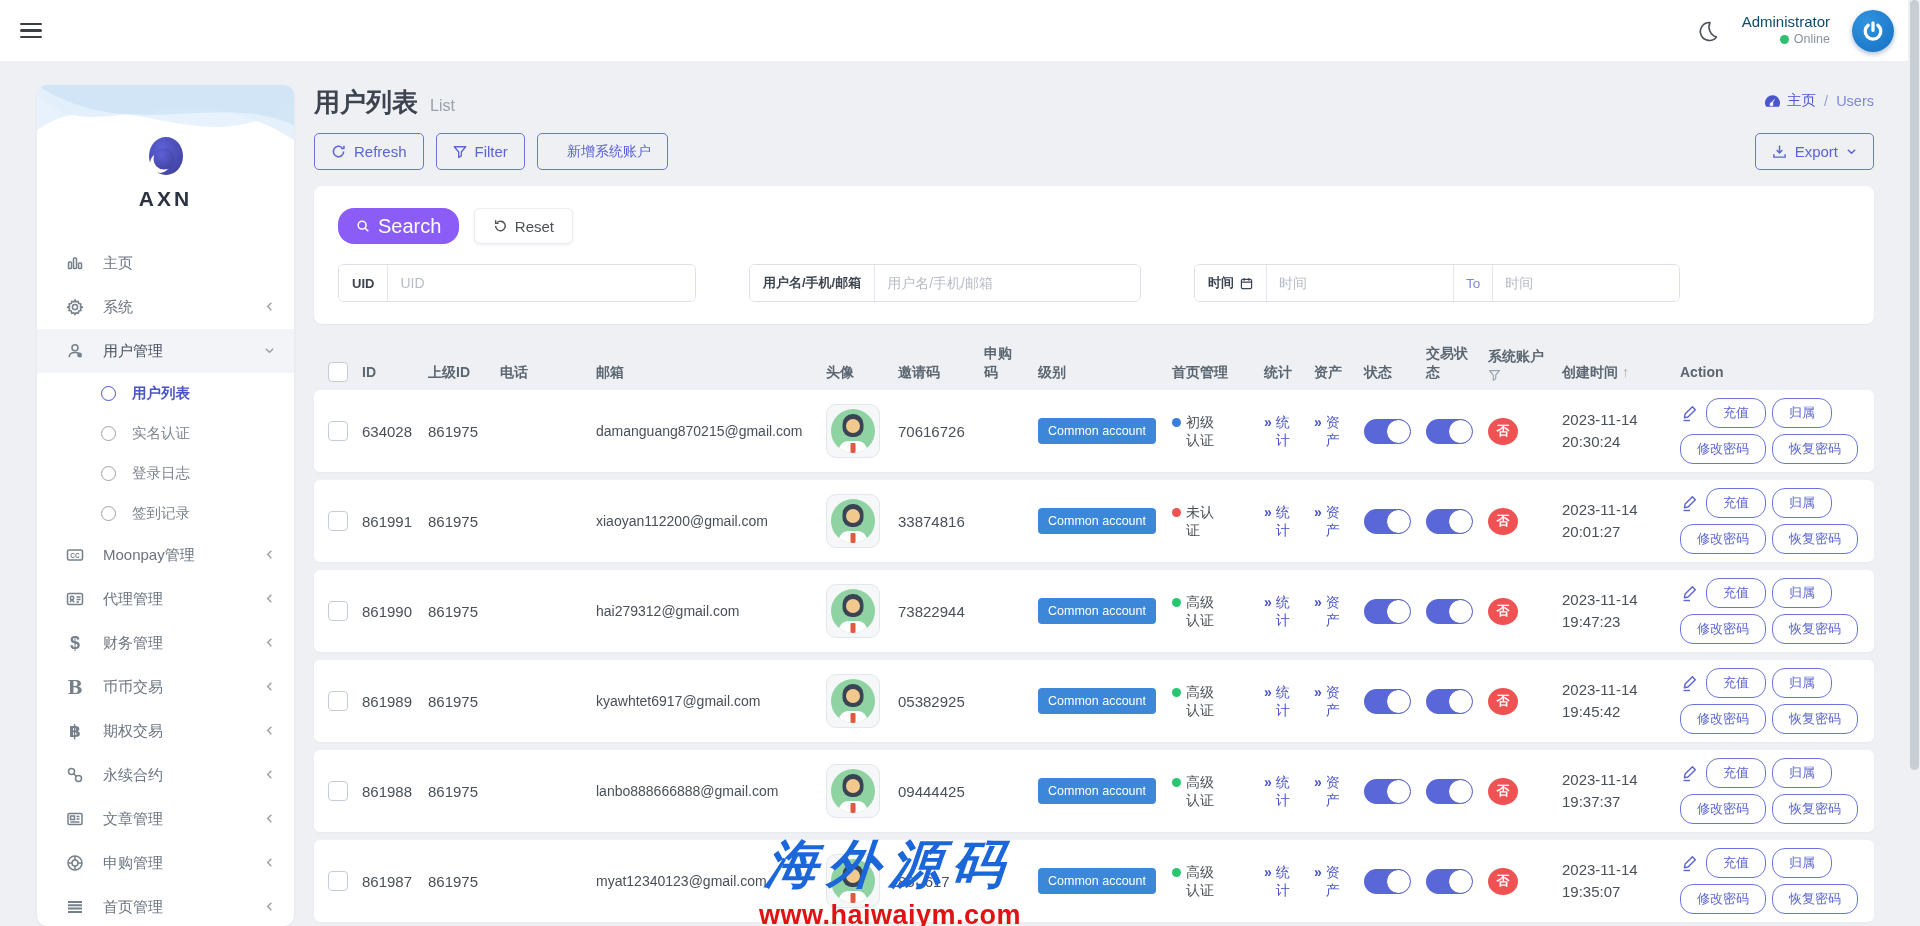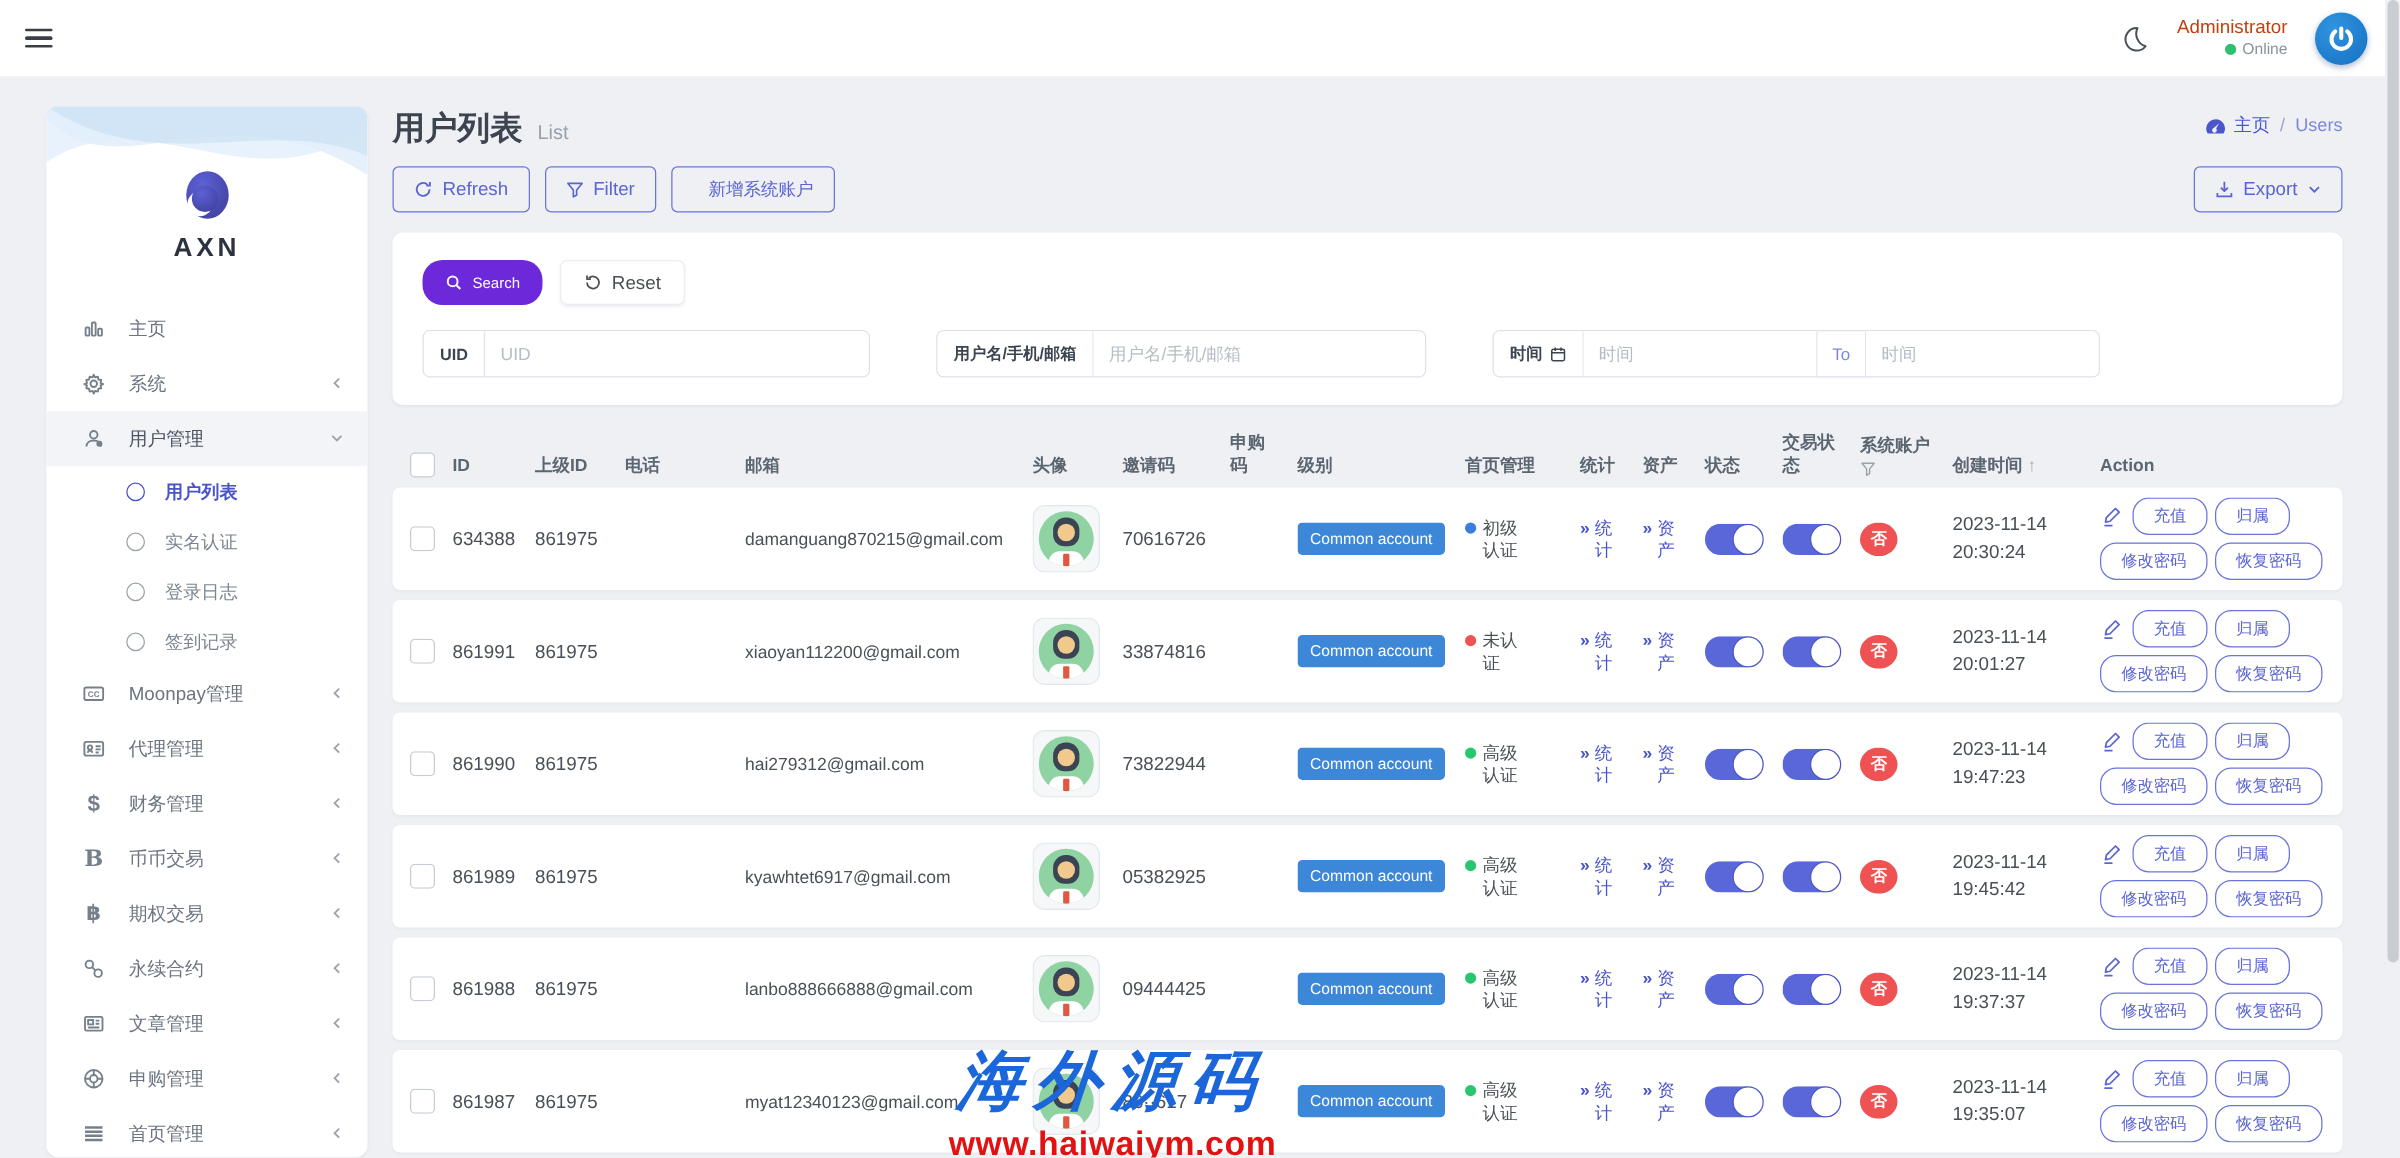--- a/index.html
+++ b/index.html
@@ -6,21 +6,21 @@
   html,body { width:1920px; height:926px; overflow:hidden; }
   body { font-family:"Liberation Sans","DejaVu Sans",sans-serif; background:#eef0f4; color:#495057; position:relative; }
 
   
   .topbar { height:61px; background:#fff; display:flex; align-items:center; justify-content:space-between; padding:0 26px 0 20px; }
   .hamburger { width:22px; cursor:pointer; }
   .hamburger span { display:block; height:2.5px; background:#3a3f45; margin:4px 0; border-radius:2px; }
   .top-right { display:flex; align-items:center; gap:22px; }
   .moon { width:24px; height:24px; }
   .userbox { text-align:right; line-height:1.25; }
-  .username { color:#c2410c; font-size:15px; }
+  .username { color:#0c4a6e; font-size:15px; }
   .userstatus { font-size:12.5px; color:#8a929b; display:flex; align-items:center; justify-content:flex-end; gap:5px; }
   .dot-online { width:9px; height:9px; border-radius:50%; background:#2fbf71; display:inline-block; }
   .avatar-power { width:42px; height:42px; border-radius:50%; background:radial-gradient(circle at 35% 30%, #2f94e0, #176fc2); display:flex; align-items:center; justify-content:center; box-shadow:0 2px 5px rgba(20,60,120,.35); }
 
   
   .page { display:flex; align-items:flex-start; }
   .sidebar { width:257px; margin:24px 0 0 37px; background:#fff; border-radius:10px; height:841px; overflow:hidden; box-shadow:0 1px 3px rgba(30,40,80,.06); flex:none; }
   .main { width:1560px; margin:0 0 0 20px; padding-top:24px; flex:none; }
 
   
@@ -50,21 +50,21 @@
   .crumb-cur { color:#7d88d8; }
 
   .toolbar { display:flex; align-items:center; margin-top:13px; }
   .btn-outline { display:inline-flex; align-items:center; gap:8px; border:1px solid #6a74dc; color:#5a64d2; background:transparent; border-radius:5px; height:37px; padding:0 16px; font-size:15px; cursor:pointer; margin-right:12px; font-family:inherit; }
   .btn-outline.cn { font-size:14px;padding-left:29px; }
   .toolbar .spacer { flex:1; }
   .btn-export { margin-right:0; background:transparent; }
 
   
   .search-card { background:#fff; border-radius:8px; margin-top:16px; padding:22px 24px; box-shadow:0 1px 2px rgba(30,40,80,.05); }
-  .btn-search { display:inline-flex; align-items:center; gap:8px; background:#6d28d9; color:#fff; border:none; border-radius:16px; height:36px; padding:0 18px; font-size:12px; cursor:pointer; font-family:inherit; }
+  .btn-search { display:inline-flex; align-items:center; gap:8px; background:#8b5cf6; color:#fff; border:none; border-radius:16px; height:36px; padding:0 18px; font-size:20px; cursor:pointer; font-family:inherit; }
   .btn-reset { display:inline-flex; align-items:center; gap:8px; background:#fff; color:#4a5056; border:1px solid #ececf2; border-radius:6px; height:36px; padding:0 18px; font-size:15px; cursor:pointer; margin-left:10px; box-shadow:0 1px 3px rgba(30,40,80,.08); font-family:inherit; }
   .filters { display:flex; gap:53px; margin-top:20px; }
   .igroup { display:flex; align-items:stretch; border:1px solid #dde0e8; border-radius:6px; background:#fff; height:38px; overflow:hidden; }
   .igroup .ilabel { display:flex; align-items:center; gap:6px; padding:0 13px; font-size:13px; font-weight:bold; color:#3c4450; border-right:1px solid #e3e6ec; white-space:nowrap; background:#fff; }
   .igroup input { border:none; outline:none; flex:1; padding:0 12px; font-size:14px; color:#495057; font-family:inherit; min-width:0; background:#fff; }
   .igroup input::placeholder { color:#b6bcc6; }
   .igroup .to { display:flex; align-items:center; padding:0 12px; font-size:13.5px; color:#7c88e0; border-left:1px solid #e3e6ec; border-right:1px solid #e3e6ec; }
   .g-uid { width:358px; }
   .g-user { width:392px; }
   .g-time { width:486px; }
@@ -462,21 +462,21 @@
       </div>
       <div class="th"><span>创建时间</span><span class="sort-arrow">↑</span></div>
       <div class="th">Action</div>
     </div>
 
     <div id="rows">
   <div class="grid trow">
     <div class="cell">
             <div class="checkbox"></div>
           </div>
-    <div class="cell c-id">634388</div>
+    <div class="cell c-id">634028</div>
     <div class="cell c-pid">861975</div>
     <div class="cell c-phone"></div>
     <div class="cell email c-email">damanguang870215@gmail.com</div>
     <div class="cell c-avatar">
             <div class="avatar">
               <div class="av-circle">
                 <div class="av-hair"></div>
                 <div class="av-face"></div>
                 <div class="av-shirt"></div>
                 <div class="av-tie"></div>

